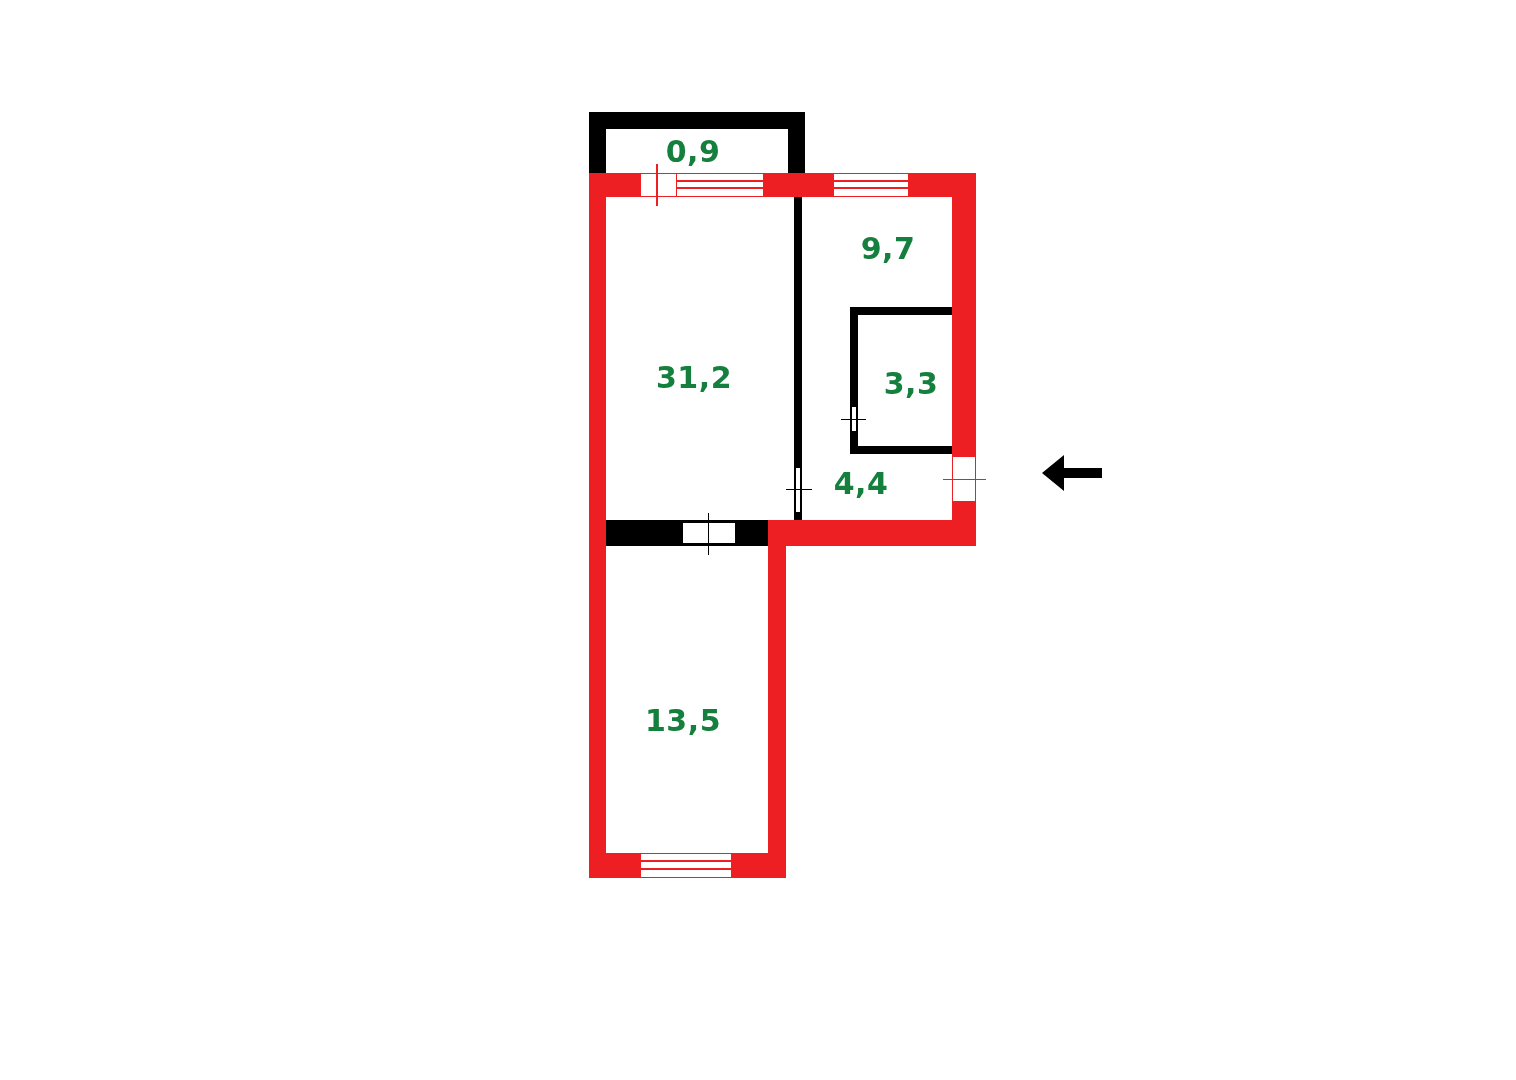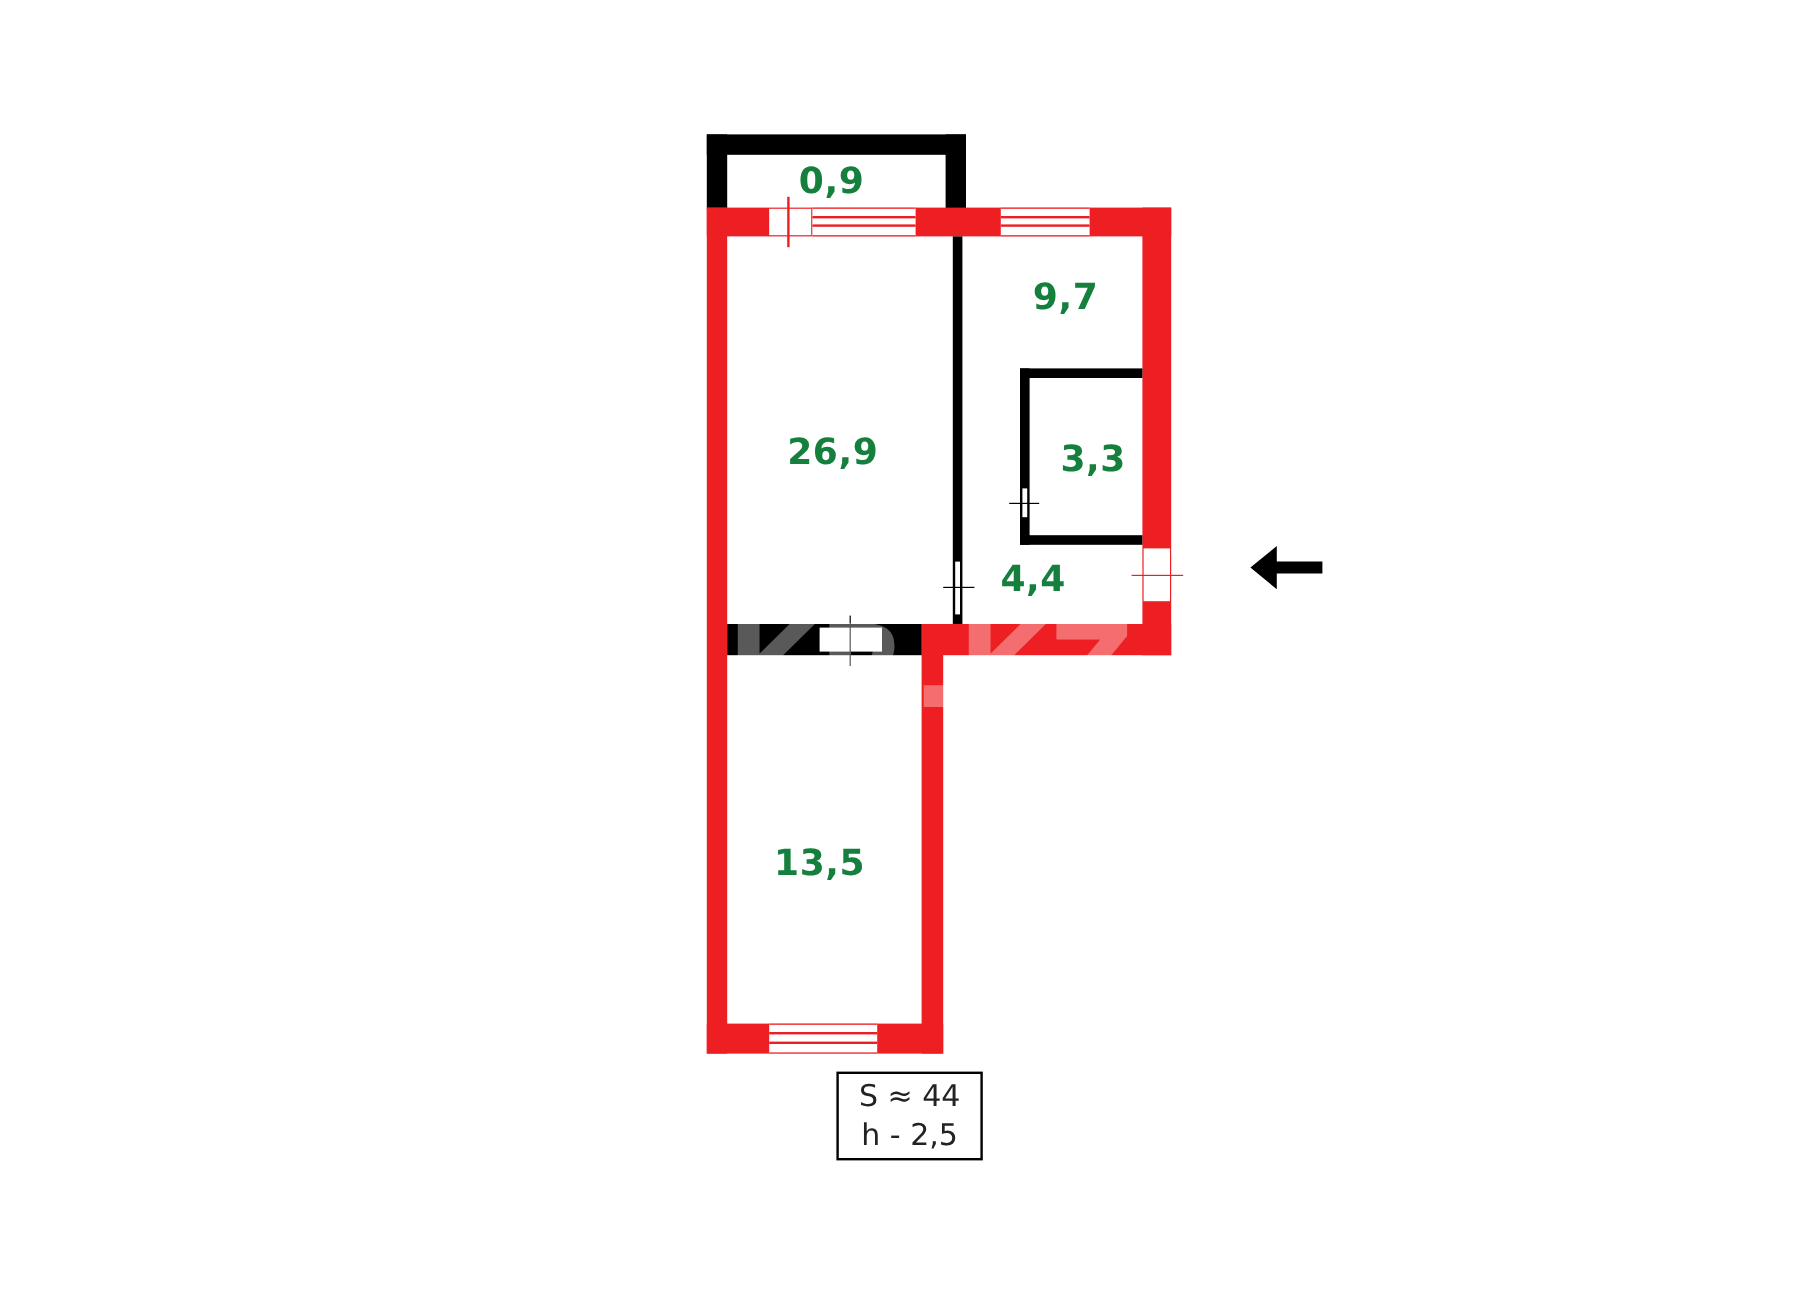--- a/index.html
+++ b/index.html
@@ -64,30 +64,25 @@
 
   <div class="abs blk" style="left:606px;top:520px;width:162px;height:26px;"></div>
   <div class="abs" style="left:683px;top:523px;width:52px;height:20px;background:#fff;"></div>
   <div class="abs blk" style="left:708px;top:513px;width:1px;height:42px;"></div>
 
   <div class="win" style="left:641px;top:853px;width:90px;height:25px;">
     <div class="ln" style="top:6px;"></div>
       <div class="ln" style="top:14px;"></div>
   </div>
 
-  <div class="watermark">KR.KZ</div>
 
   <div class="label" style="left:693px;top:151px;">0,9</div>
-  <div class="label" style="left:694px;top:377px;">26,9</div>
+  <div class="label" style="left:694px;top:377px;">31,2</div>
   <div class="label" style="left:888px;top:248px;">9,7</div>
   <div class="label" style="left:911px;top:383px;text-align:center;">3,3</div>
   <div class="label" style="left:861px;top:483px;">4,4</div>
   <div class="label" style="left:683px;top:704px;margin-top:16px;">13,5</div>
 
   <svg class="abs" style="left:1040px;top:453px;" width="64" height="40" viewBox="0 0 64 40">
     <polygon points="2,20 24,2 24,15 62,15 62,25 24,25 24,38" fill="#000"></polygon>
   </svg>
 
-  <div class="info-box">
-    <span>S ≈ 44</span>
-    <span>h - 2,5</span>
-  </div>
 </div>
 
 </body></html>

